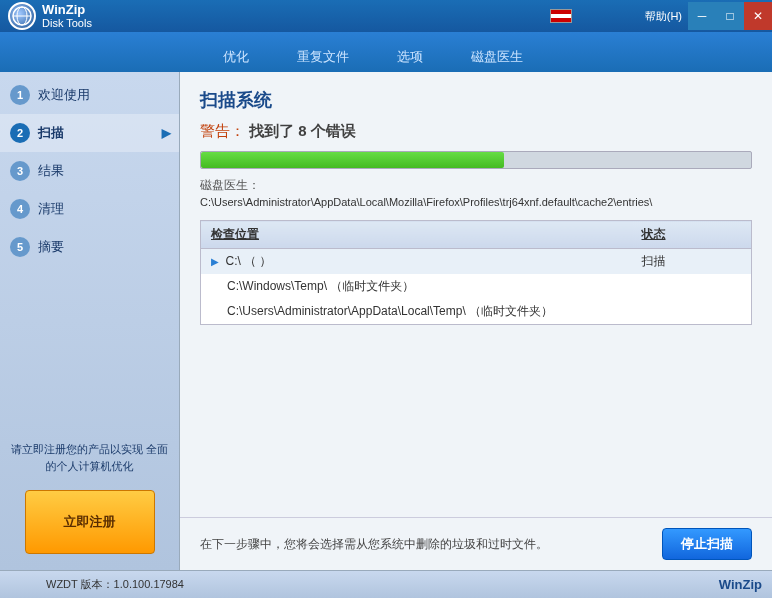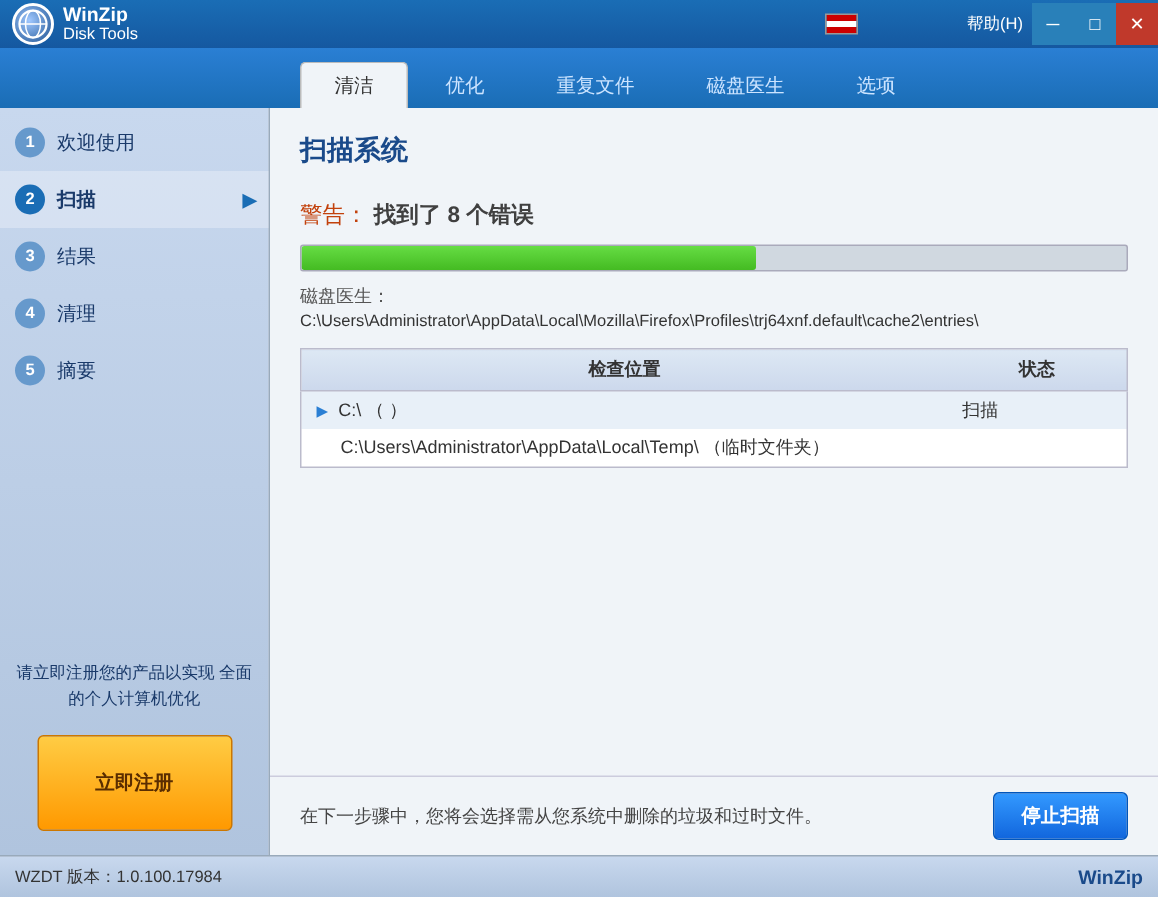--- a/index.html
+++ b/index.html
@@ -141,21 +141,21 @@
       flex: 1;
       background: #f0f4f8;
       padding: 16px 20px;
       overflow-y: auto;
       position: relative;
     }
     .content-title {
       font-size: 18px;
       font-weight: bold;
       color: #1a4a8a;
-      margin-bottom: 22px;
+      margin-bottom: 10px;
     }
     .content-desc {
       font-size: 12px;
       color: #444;
       line-height: 1.6;
       margin-bottom: 14px;
     }
     .warning-text {
       font-size: 15px;
       margin-bottom: 10px;
@@ -194,45 +194,46 @@
     .scan-table {
       width: 100%;
       border-collapse: collapse;
       border: 1px solid #bbc;
       background: #fff;
       font-size: 12px;
     }
     .scan-table th {
       background: linear-gradient(to bottom, #dde8f4, #ccd8ec);
       padding: 5px 10px;
-      text-align: center;
+      text-align: left;
       border-bottom: 1px solid #bbc;
       color: #333;
       font-weight: bold;
+      text-decoration: underline;
     }
     .scan-table td {
       padding: 4px 10px;
       color: #333;
       vertical-align: top;
     }
     .scan-table tr.active-row td { background: #e8f0f8; }
     .scan-table .col-status { width: 120px; }
     .expand-icon { color: #2a7fd4; font-size: 10px; margin-right: 4px; }
 
     
     .bottom-bar {
       height: 28px;
       background: linear-gradient(to bottom, #c8d8ee, #b0c4de);
       border-top: 1px solid #99aabb;
       display: flex;
       align-items: center;
       padding: 0 10px;
       justify-content: space-between;
     }
-    .version-text { font-size: 11px; color: #333; }
+    .version-text { font-size: 11px; color: #333; margin-left: 36px; }
     .brand-text { font-size: 13px; font-weight: bold; color: #1a4a8a; }
 
     
     .action-bar {
       position: absolute;
       bottom: 0; left: 0; right: 0;
       padding: 10px 20px;
       background: #f0f4f8;
       border-top: 1px solid #ccd;
       display: flex;
@@ -271,25 +272,24 @@
   <div class="flag-icon"></div>
   <div class="help-btn">帮助(H)</div>
   <div class="title-bar-controls">
     <div class="title-ctrl min">─</div>
     <div class="title-ctrl max">□</div>
     <div class="title-ctrl close">✕</div>
   </div>
 </div>
 
 <div class="tab-bar">
-  <div class="tab active">清洁</div>
   <div class="tab">优化</div>
   <div class="tab">重复文件</div>
+  <div class="tab">选项</div>
   <div class="tab">磁盘医生</div>
-  <div class="tab">选项</div>
 </div>
 
 <div class="main-layout">
 
   <div class="sidebar">
     <div class="sidebar-item">
       <div class="step-num">1</div>
       <span>欢迎使用</span>
     </div>
     <div class="sidebar-item active">
@@ -339,20 +339,24 @@
           <th>检查位置</th>
           <th class="col-status">状态</th>
         </tr>
       </thead>
       <tbody id="scan-table-body">
       <tr class="active-row">
             <td><span class="expand-icon">▶ </span>C:\ （ ）</td>
             <td>扫描</td>
           </tr>
           <tr>
+            <td><span style="margin-left: 16px;"></span>C:\Windows\Temp\ （临时文件夹）</td>
+            <td></td>
+          </tr>
+          <tr>
             <td><span style="margin-left: 16px;"></span>C:\Users\Administrator\AppData\Local\Temp\ （临时文件夹）</td>
             <td></td>
           </tr>
         </tbody>
     </table>
 
     <div class="action-bar">
       <span class="action-desc">在下一步骤中，您将会选择需从您系统中删除的垃圾和过时文件。</span>
       <button class="stop-btn">停止扫描</button>
     </div>

